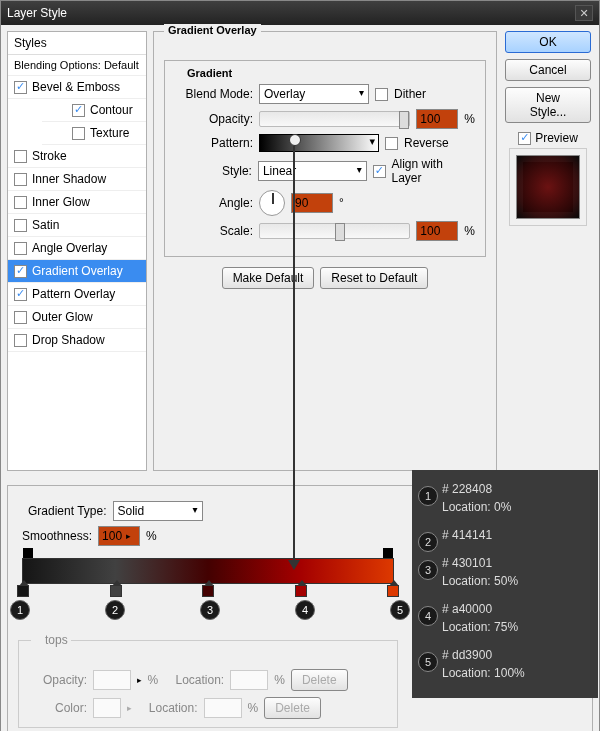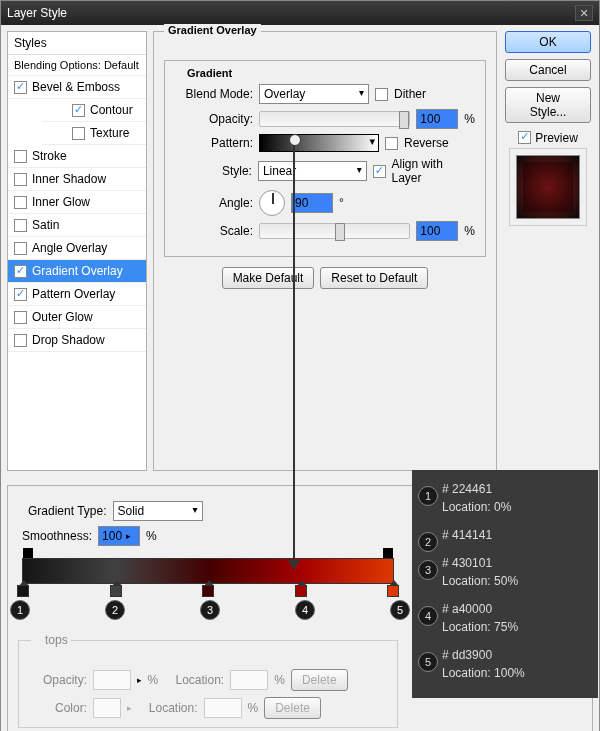--- a/index.html
+++ b/index.html
@@ -20,21 +20,21 @@
 .groupbox .legend2 { position: absolute; top: 6px; left: 18px; background: #f0f0f0; padding: 0 4px; font-weight: bold; font-size: 11px; }
 .inner-group { border: 1px solid #b0b0b0; padding: 18px 10px 10px; margin-top: 20px; }
 .row { display: flex; align-items: center; margin: 5px 0; gap: 6px; }
 .row .lab { width: 78px; text-align: right; }
 .select { border: 1px solid #888; background: #fff; height: 20px; padding: 0 18px 0 4px; position: relative; min-width: 90px; display: inline-flex; align-items:center; }
 .select::after { content: "▾"; position: absolute; right: 4px; top: 2px; font-size: 10px; }
 .checkbox { width: 13px; height: 13px; border:1px solid #888; background:#fff; display:inline-block; vertical-align:middle; position:relative; }
 .checkbox.checked::after { content:"✓"; position:absolute; top:-2px; left:1px; font-size:11px; color:#3a8cf0; }
 .slider { flex:1; height: 16px; position:relative; background: linear-gradient(#e8e8e8,#f8f8f8); border:1px solid #bbb; border-radius:2px; }
 .slider .thumb { position:absolute; top:-1px; width:10px; height:18px; background:#ddd; border:1px solid #888; }
-.numbox { width:42px; height:20px; border:1px solid #888; padding:0 3px; display:inline-flex; align-items:center; background:#3b82f6; }
+.numbox { width:42px; height:20px; border:1px solid #888; padding:0 3px; display:inline-flex; align-items:center; background:#c2410c; }
 .btn { background: linear-gradient(#fdfdfd,#e2e2e2); border:1px solid #888; border-radius:3px; padding:3px 10px; font-size:12px; }
 .right-col { width:90px; display:flex; flex-direction:column; gap:6px; align-items:center; }
 .btn.primary { background: linear-gradient(#cfe6ff,#a8d2ff); border:1px solid #2a6bd4; width:86px; }
 .btn.full { width:86px; }
 .preview-swatch { width:64px; height:64px; border:1px solid #888; background: radial-gradient(circle at 50% 50%, #6b1212 0%, #2a0606 70%, #000 100%); margin-top:4px; box-shadow: inset 0 0 0 6px rgba(255,255,255,0.04), 0 0 0 6px #f0f0f0, 0 0 0 7px #ccc;}
 .angle-dial { width:26px; height:26px; border:1px solid #999; border-radius:50%; background:#fff; position:relative; }
 .angle-dial::after { content:""; position:absolute; width:2px; height:11px; background:#333; top:2px; left:12px; }
 .gradient-swatch { width:120px; height:18px; background: linear-gradient(to right,#000,#fff); border:1px solid #000; position:relative; }
 .gradient-swatch::after { content:"▾"; position:absolute; right:3px; top:0; color:#000; font-size:11px; }
 .center-btns { display:flex; gap:6px; justify-content:center; margin-top:10px; }
@@ -190,21 +190,21 @@
           <button class="btn">Make Default</button>
           <button class="btn">Reset to Default</button>
         </div>
       </div>
     </div>
 
     <div class="right-col">
       <button class="btn primary">OK</button>
       <button class="btn full">Cancel</button>
       <button class="btn full">New Style...</button>
-      <div style="display:flex;align-items:flex-start;gap:4px;margin-top:2px;">
+      <div style="display:flex;align-items:center;gap:4px;margin-top:2px;">
         <span class="checkbox checked"></span>
         <span>Preview</span>
       </div>
       <div class="preview-swatch"></div>
     </div>
   </div>
 
   <div class="bottom-panel">
     <div class="row">
       <span style="margin-left:10px;">Gradient Type:</span>
@@ -263,21 +263,21 @@
       </div>
     </div>
   </div>
 </div>
 
 <div class="arrow-line"></div>
 
 <div class="info-overlay" id="info-overlay">
     <div class="entry">
       <div class="badge">1</div>
-      <div># 224461</div>
+      <div># 228408</div>
       <div>Location: 0%</div>
     </div>
     <div class="entry">
       <div class="badge">2</div>
       <div># 414141</div>
     </div>
     <div class="entry">
       <div class="badge">3</div>
       <div># 430101</div>
       <div>Location: 50%</div>

